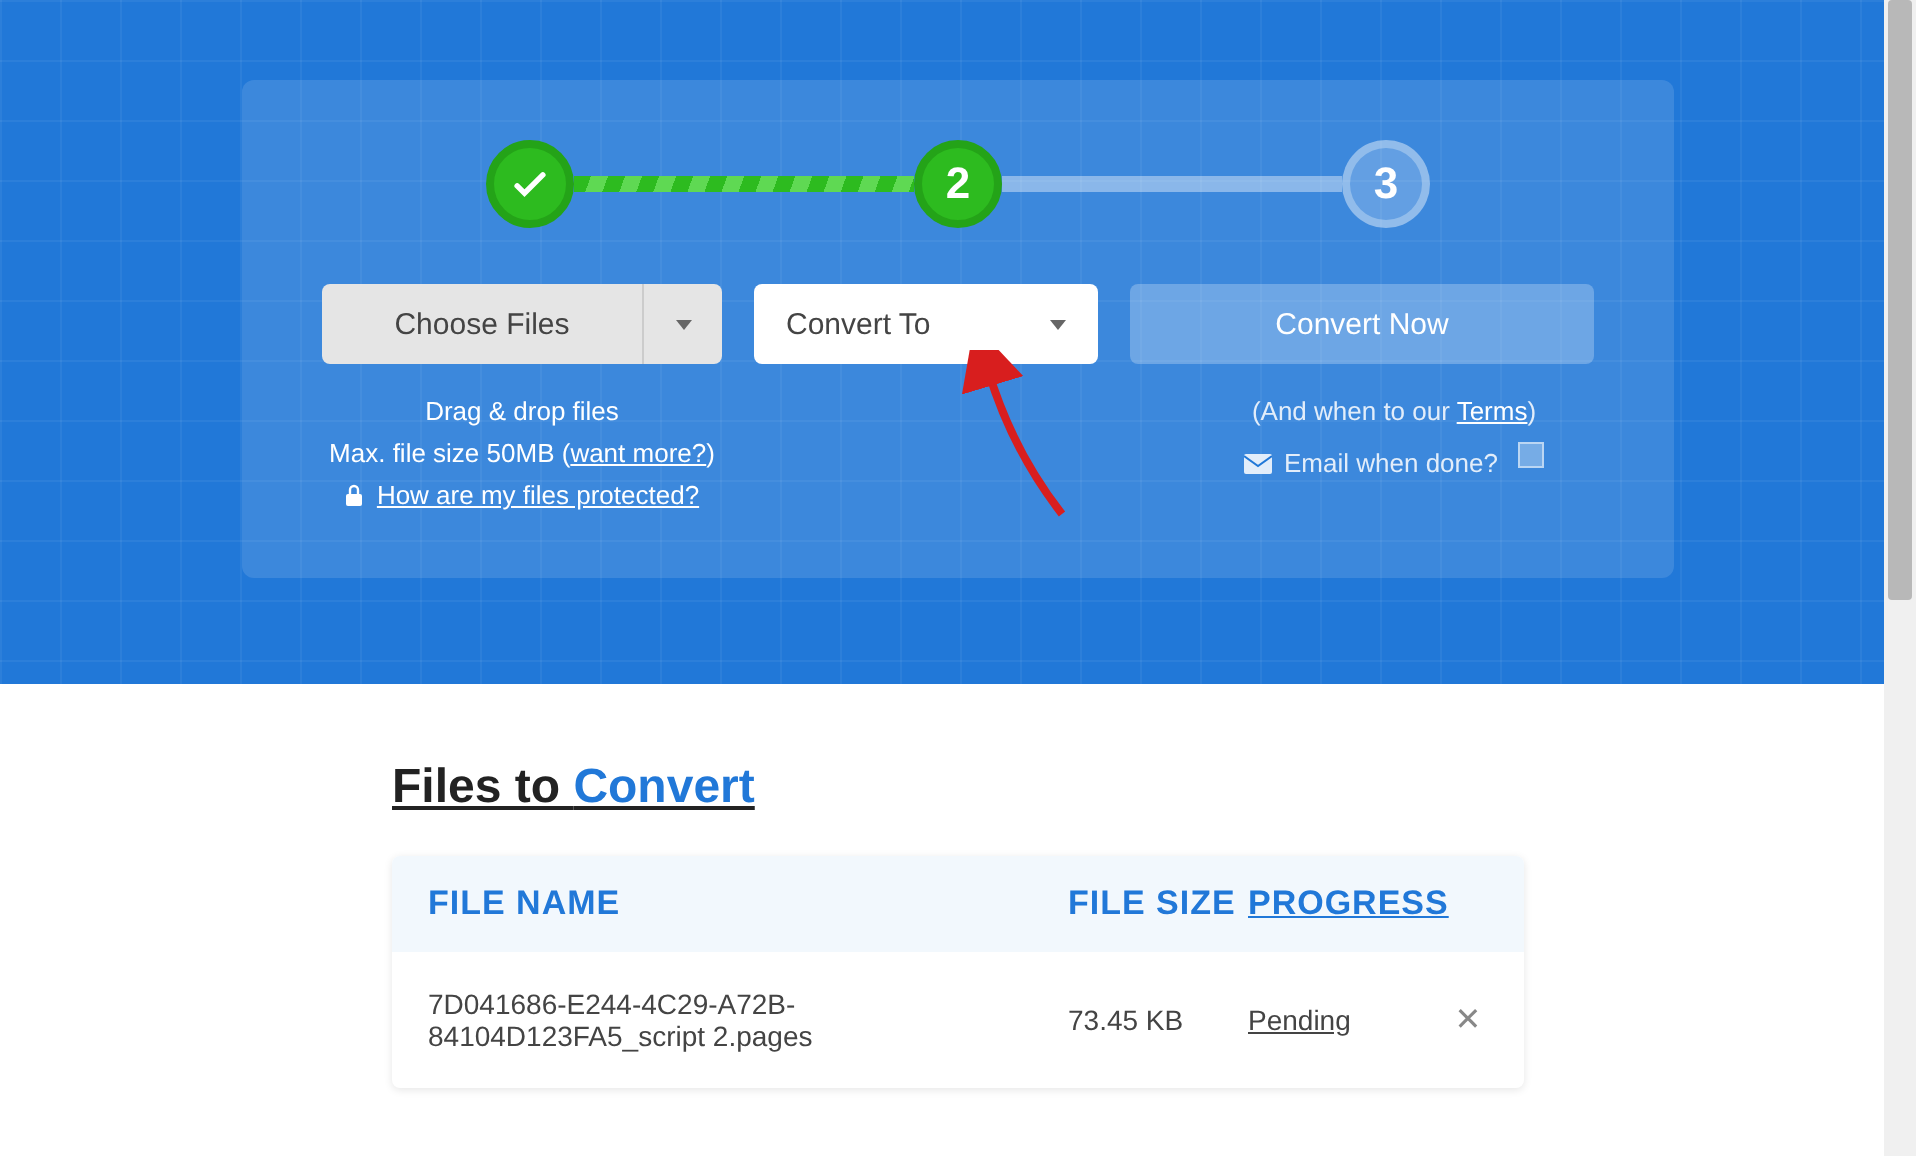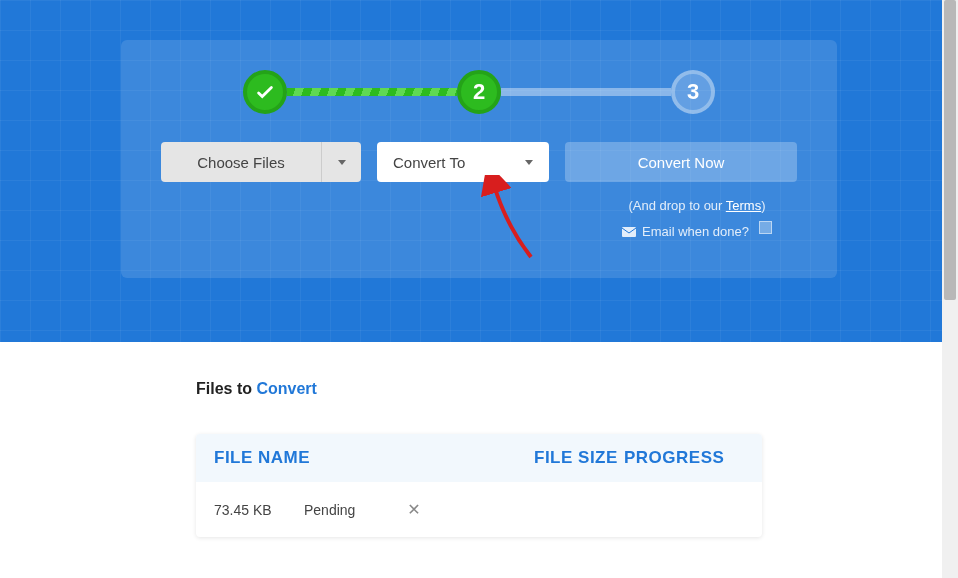--- a/index.html
+++ b/index.html
@@ -129,24 +129,25 @@
       position: absolute;
       top: 175px;
       left: 476px;
       pointer-events: none;
     }
     .bottom {
       padding: 38px 0 0;
     }
     .files-heading {
       width: 566px;
-      margin: 0 auto 36px;
-      font-size: 16px;
+      margin: 0 auto 20px;
+      font-size: 24px;
       font-weight: 600;
       color: #222;
+      text-decoration: underline;
     }
     .files-heading .accent { color: #2178d8; }
     .table {
       width: 566px;
       margin: 0 auto;
       box-shadow: 0 1px 4px rgba(0,0,0,0.1);
       border-radius: 4px;
       overflow: hidden;
     }
     .thead {
@@ -160,21 +161,21 @@
     }
     .tbody-row {
       display: flex;
       align-items: center;
       padding: 18px 18px;
       font-size: 14px;
       color: #444;
     }
     .col-name { flex: 1; }
     .col-size { width: 90px; }
-    .col-progress { width: 100px; }
+    .col-progress { width: 100px; text-decoration: underline; }
     .col-close { width: 20px; text-align: center; color: #888; cursor: pointer; font-size: 16px; }
     .scrollbar {
       position: absolute;
       right: 0;
       top: 0;
       width: 16px;
       height: 100%;
       background: #f0f0f0;
     }
     .scrollbar-thumb {
@@ -216,24 +217,37 @@
         </button>
       </div>
       <button class="btn convert-to">
         <span>Convert To</span>
         <span class="caret-down"></span>
       </button>
       <button class="btn convert-now">Convert Now</button>
     </div>
 
     <div class="hints">
+      <div class="hints-left">
+        <div>Drag &amp; drop files</div>
+        <div>
+          <span>Max. file size 50MB (</span><a href="#">want more?</a><span>)</span>
+        </div>
+        <div class="lock-wrap">
+          <svg class="lock-icon" viewBox="0 0 10 12">
+            <rect x="1" y="5" width="8" height="6" rx="1" fill="#fff"></rect>
+            <path d="M3 5V3a2 2 0 014 0v2" stroke="#fff" stroke-width="1.2" fill="none"></path>
+          </svg>
+          <a href="#">How are my files protected?</a>
+        </div>
+      </div>
       <div style="width:156px"></div>
       <div class="hints-right">
         <div>
-          <span>(And drop to our </span><a href="#">Terms</a><span>)</span>
+          <span>(And when to our </span><a href="#">Terms</a><span>)</span>
         </div>
         <div class="email-wrap">
           <svg class="mail-icon" viewBox="0 0 14 10">
             <rect x="0" y="0" width="14" height="10" rx="1"></rect>
             <path d="M0 1l7 5 7-5" stroke="#2178d8" stroke-width="1" fill="none"></path>
           </svg>
           <span>Email when done?</span>
           <div class="email-checkbox"></div>
         </div>
       </div>
@@ -255,20 +269,21 @@
     <span>Files to </span><span class="accent">Convert</span>
   </h2>
   <div class="table">
     <div class="thead">
       <div class="col-name">FILE NAME</div>
       <div class="col-size">FILE SIZE</div>
       <div class="col-progress">PROGRESS</div>
       <div class="col-close"></div>
     </div>
     <div class="tbody-row">
+      <div class="col-name">7D041686-E244-4C29-A72B-84104D123FA5_script 2.pages</div>
       <div class="col-size">73.45 KB</div>
       <div class="col-progress">Pending</div>
       <div class="col-close">
         <span>✕</span>
       </div>
     </div>
   </div>
 </div>
 
 <div class="scrollbar">

